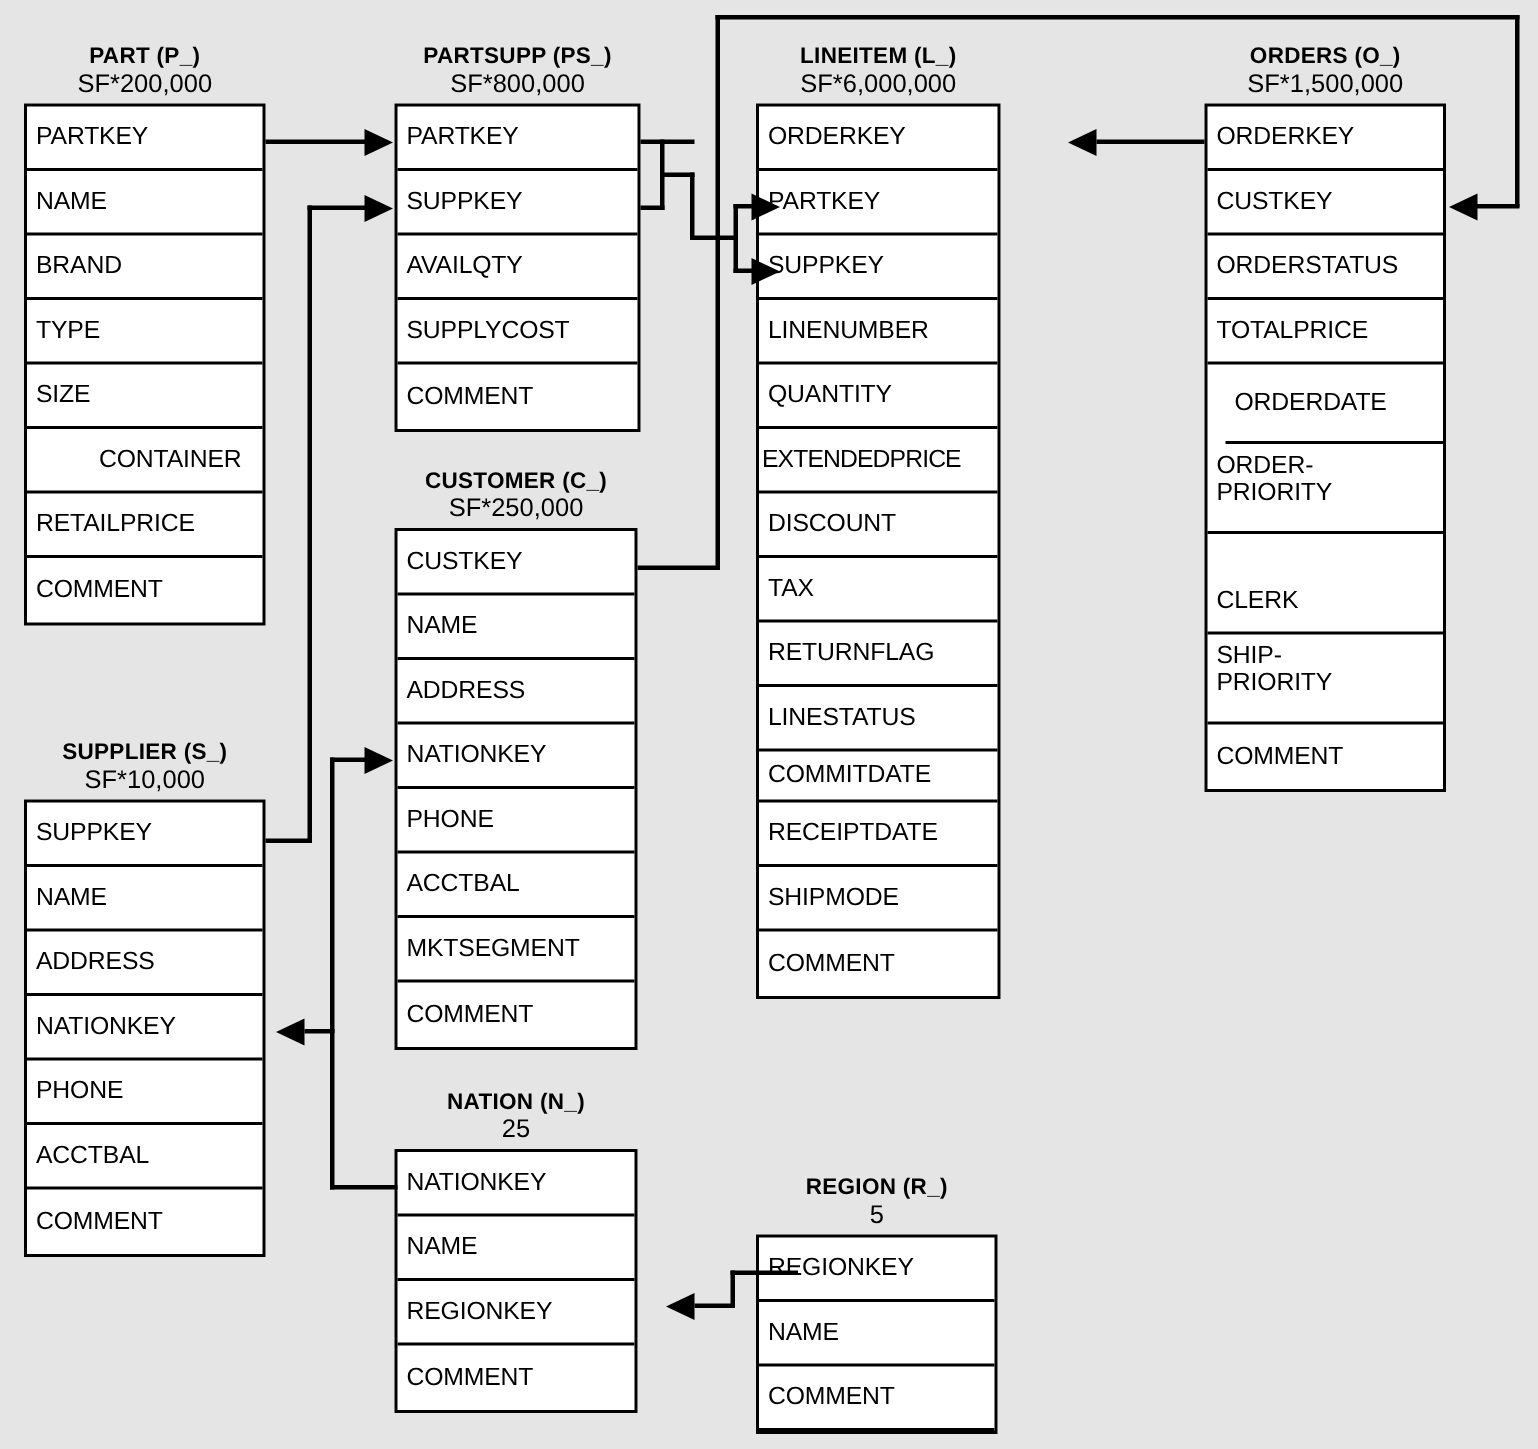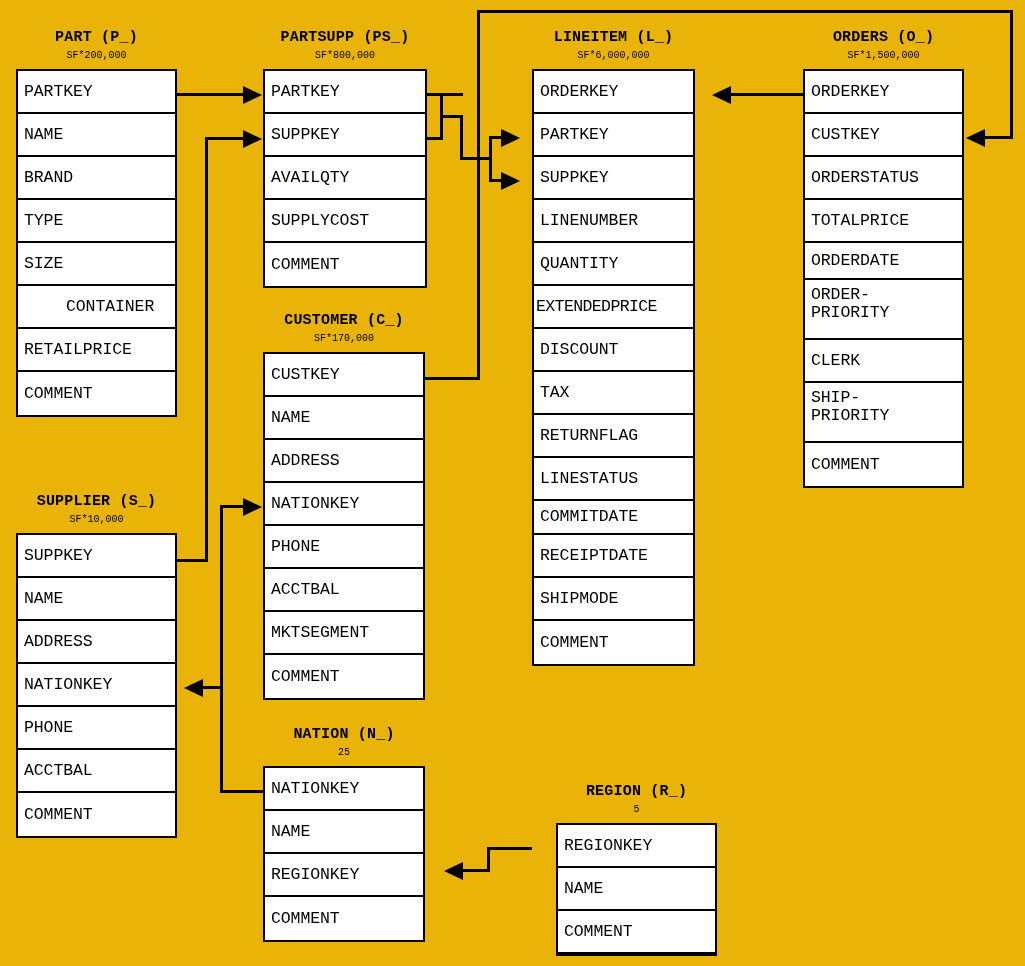--- a/index.html
+++ b/index.html
@@ -4,41 +4,41 @@
 <style>
   html, body {
     margin: 0;
     padding: 0;
     background: #ffffff;
   }
   #canvas {
     position: relative;
     width: 1025px;
     height: 966px;
-    background: #eab308;
+    background: #e5e5e5;
     overflow: hidden;
-    font-family: Liberation Mono, monospace;
+    font-family: Liberation Sans, sans-serif;
     color: #000000;
   }
 
   
   .entity {
     position: absolute;
     box-sizing: border-box;
   }
   .entity-title {
     font-size: 15px;
     font-weight: bold;
     text-align: center;
     line-height: 19px;
     white-space: nowrap;
     letter-spacing: 0.2px;
   }
   .entity-card {
-    font-size: 10px;
+    font-size: 17px;
     text-align: center;
     line-height: 18px;
     white-space: nowrap;
   }
   .entity-box {
     border: 2px solid #000;
     border-top: 2px solid #000;
     box-sizing: border-box;
     background: #fff;
   }
@@ -107,21 +107,21 @@
     <div class="entity-card">SF*800,000</div>
     <div class="entity-box" style="margin-top:4px;">
       <div class="field" style="height:43px;">PARTKEY</div>
       <div class="field" style="height:43px;">SUPPKEY</div>
       <div class="field" style="height:43px;">AVAILQTY</div>
       <div class="field" style="height:43px;">SUPPLYCOST</div>
       <div class="field" style="height:43px;">COMMENT</div>
     </div>
   </div>
 
-  <div class="entity" style="left:532px; top:28px; width:163px;">
+  <div class="entity" style="left:504px; top:28px; width:163px;">
     <div class="entity-title">LINEITEM (L_)</div>
     <div class="entity-card">SF*6,000,000</div>
     <div class="entity-box" style="margin-top:4px;">
       <div class="field" style="height:43px;">ORDERKEY</div>
       <div class="field" style="height:43px;">PARTKEY</div>
       <div class="field" style="height:43px;">SUPPKEY</div>
       <div class="field" style="height:43px;">LINENUMBER</div>
       <div class="field" style="height:43px;">QUANTITY</div>
       <div class="field" style="height:43px; padding-left:2px; letter-spacing:-0.6px;">EXTENDEDPRICE</div>
       <div class="field" style="height:43px;">DISCOUNT</div>
@@ -136,37 +136,37 @@
   </div>
 
   <div class="entity" style="left:803px; top:28px; width:161px;">
     <div class="entity-title">ORDERS (O_)</div>
     <div class="entity-card">SF*1,500,000</div>
     <div class="entity-box" style="margin-top:4px;">
       <div class="field" style="height:43px;">ORDERKEY</div>
       <div class="field" style="height:43px;">CUSTKEY</div>
       <div class="field" style="height:43px;">ORDERSTATUS</div>
       <div class="field" style="height:43px;">TOTALPRICE</div>
-      <div class="field" style="height:37px;">ORDERDATE</div>
+      <div class="field" style="height:53px;margin-left:12px;">ORDERDATE</div>
       <div class="field two-line" style="height:60px;">
         <span>ORDER-</span>
         <span>PRIORITY</span>
       </div>
-      <div class="field" style="height:43px;">CLERK</div>
+      <div class="field" style="height:43px;margin-top:24px;">CLERK</div>
       <div class="field two-line" style="height:60px;">
         <span>SHIP-</span>
         <span>PRIORITY</span>
       </div>
       <div class="field" style="height:43px;">COMMENT</div>
     </div>
   </div>
 
   <div class="entity" style="left:263px; top:311px; width:162px;">
     <div class="entity-title">CUSTOMER (C_)</div>
-    <div class="entity-card">SF*170,000</div>
+    <div class="entity-card">SF*250,000</div>
     <div class="entity-box" style="margin-top:4px;">
       <div class="field" style="height:43px;">CUSTKEY</div>
       <div class="field" style="height:43px;">NAME</div>
       <div class="field" style="height:43px;">ADDRESS</div>
       <div class="field" style="height:43px;">NATIONKEY</div>
       <div class="field" style="height:43px;">PHONE</div>
       <div class="field" style="height:43px;">ACCTBAL</div>
       <div class="field" style="height:43px;">MKTSEGMENT</div>
       <div class="field" style="height:43px;">COMMENT</div>
     </div>
@@ -190,21 +190,21 @@
     <div class="entity-title">NATION (N_)</div>
     <div class="entity-card">25</div>
     <div class="entity-box" style="margin-top:4px;">
       <div class="field" style="height:43px;">NATIONKEY</div>
       <div class="field" style="height:43px;">NAME</div>
       <div class="field" style="height:43px;">REGIONKEY</div>
       <div class="field" style="height:43px;">COMMENT</div>
     </div>
   </div>
 
-  <div class="entity" style="left:556px; top:782px; width:161px;">
+  <div class="entity" style="left:504px; top:782px; width:161px;">
     <div class="entity-title">REGION (R_)</div>
     <div class="entity-card">5</div>
     <div class="entity-box" style="margin-top:4px;">
       <div class="field" style="height:43px;">REGIONKEY</div>
       <div class="field" style="height:43px;">NAME</div>
       <div class="field" style="height:43px; border-bottom:2px solid #000;">COMMENT</div>
     </div>
   </div>
 
   <div class="seg" style="left:177px; top:93px; width:68px; height:3px;"></div>

